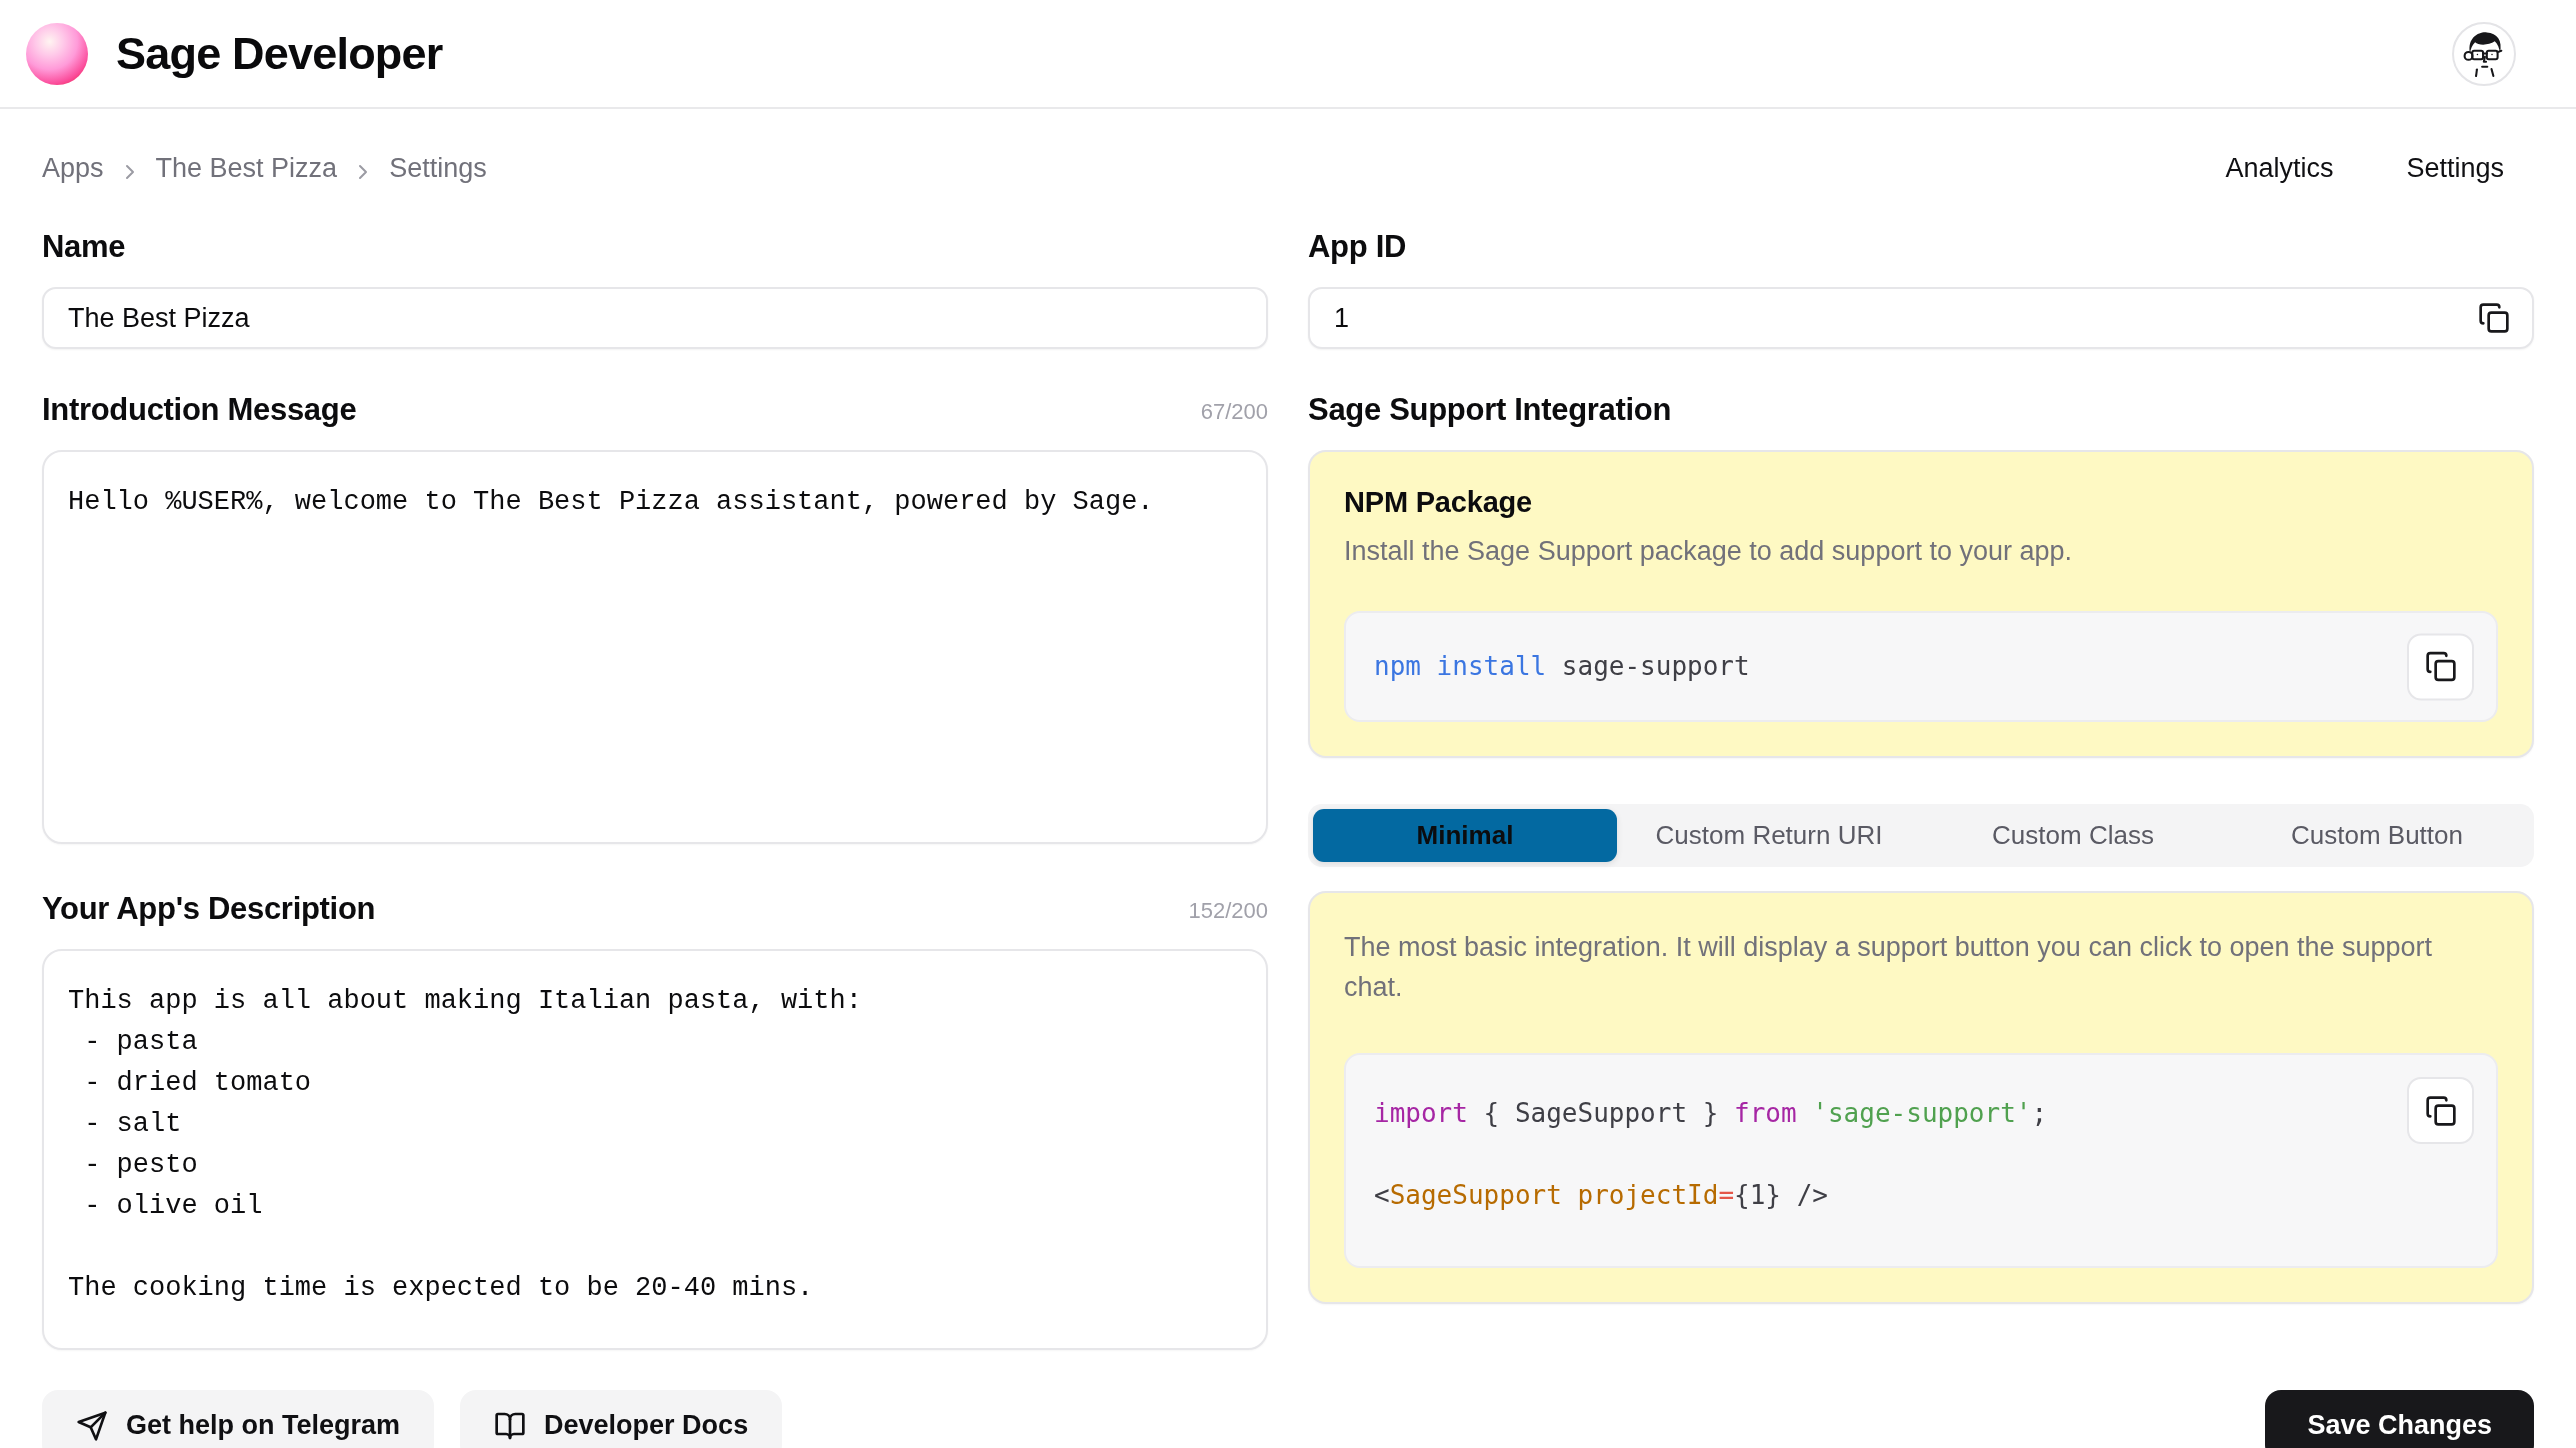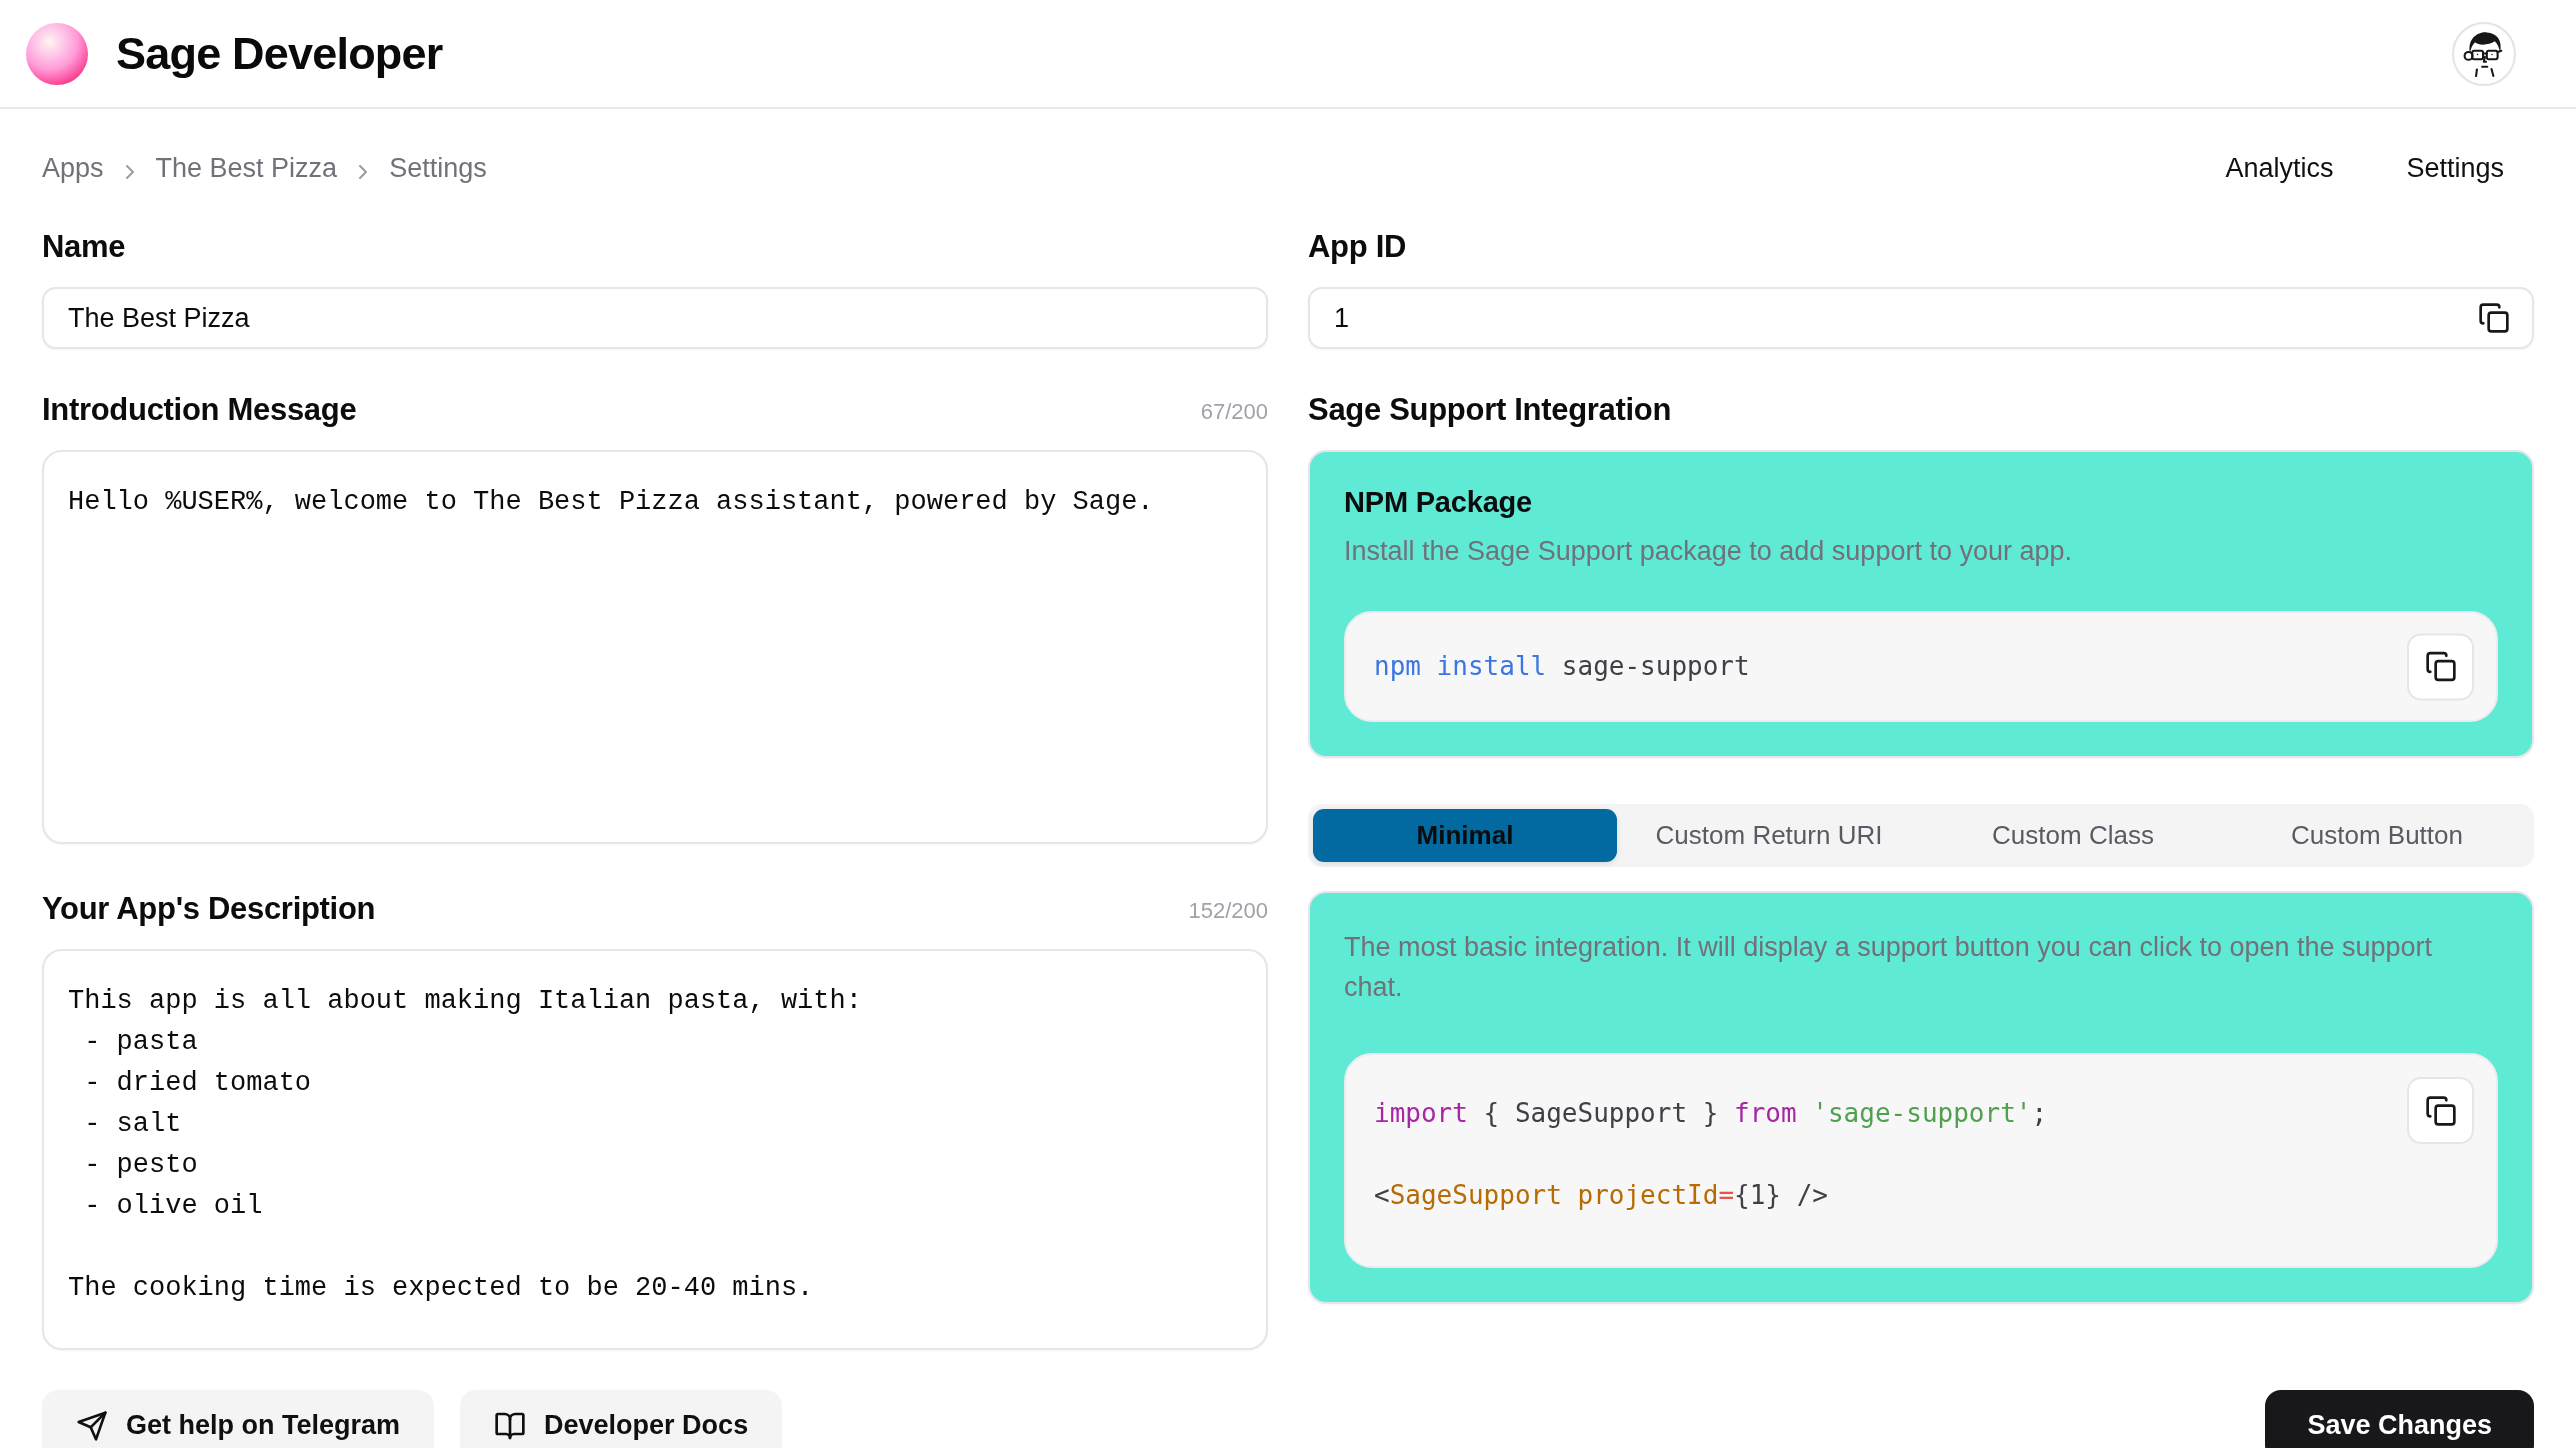--- a/index.html
+++ b/index.html
@@ -44,25 +44,25 @@
   .copy-inline svg { width: 32px; height: 32px; }
 
   textarea.area { width: 100%; border: 2px solid #e6e6e9; border-radius: 20px; resize: none; outline: none;
                   padding: 30px 24px; font-size: 27px; line-height: 41px; color: #0c0c0e;
                   font-family: Liberation Mono, monospace; box-shadow: 0 1px 2px rgba(0,0,0,0.04); }
   .area-intro { height: 394px; }
   .area-desc  { height: 401px; }
 
   
   .card { border: 2px solid #e6e6e9; border-radius: 18px; padding: 34px;
-          box-shadow: 0 1px 2px rgba(0,0,0,0.04); background: #5eead4; }
+          box-shadow: 0 1px 2px rgba(0,0,0,0.04); background: #fef9c3; }
   .card h3 { font-size: 29px; font-weight: 700; letter-spacing: -0.2px; color: #0c0c0e; }
   .card .muted { margin-top: 12px; font-size: 27px; line-height: 40px; color: #71717a; }
 
-  .codeblock { background: #f7f7f8; border: 2px solid #ececef; border-radius: 28px; position: relative; }
+  .codeblock { background: #f7f7f8; border: 2px solid #ececef; border-radius: 16px; position: relative; }
   .code-font, .code-line { font-family: "DejaVu Sans Mono", monospace; font-size: 26px; color: #3f3f46; }
   .npm-block { margin-top: 40px; height: 111px; display: flex; align-items: center; padding: 0 28px; }
   .code-body { padding: 38px 28px 50px 28px; }
   .code-line { white-space: pre; line-height: 41px; }
 
   .tok-blue   { color: #3b76e1; }
   .tok-kw     { color: #a626a4; }
   .tok-str    { color: #50a14f; }
   .tok-tag    { color: #b76b01; }
   .tok-red    { color: #e45649; }

